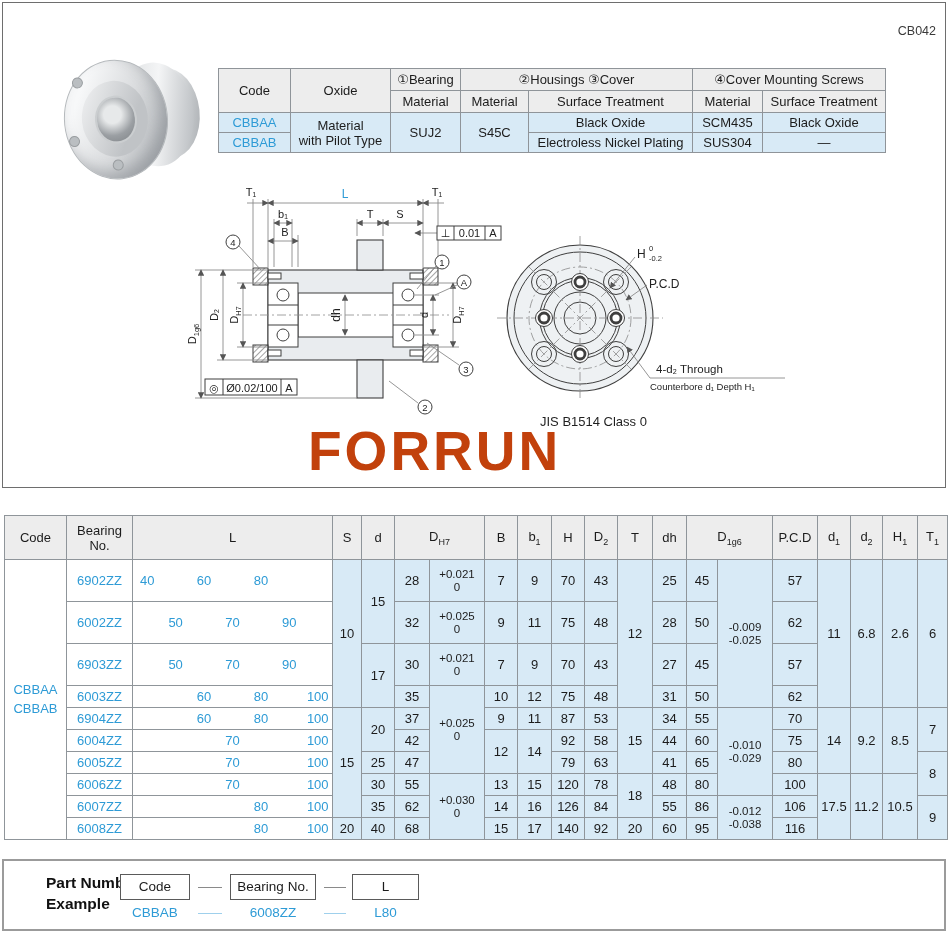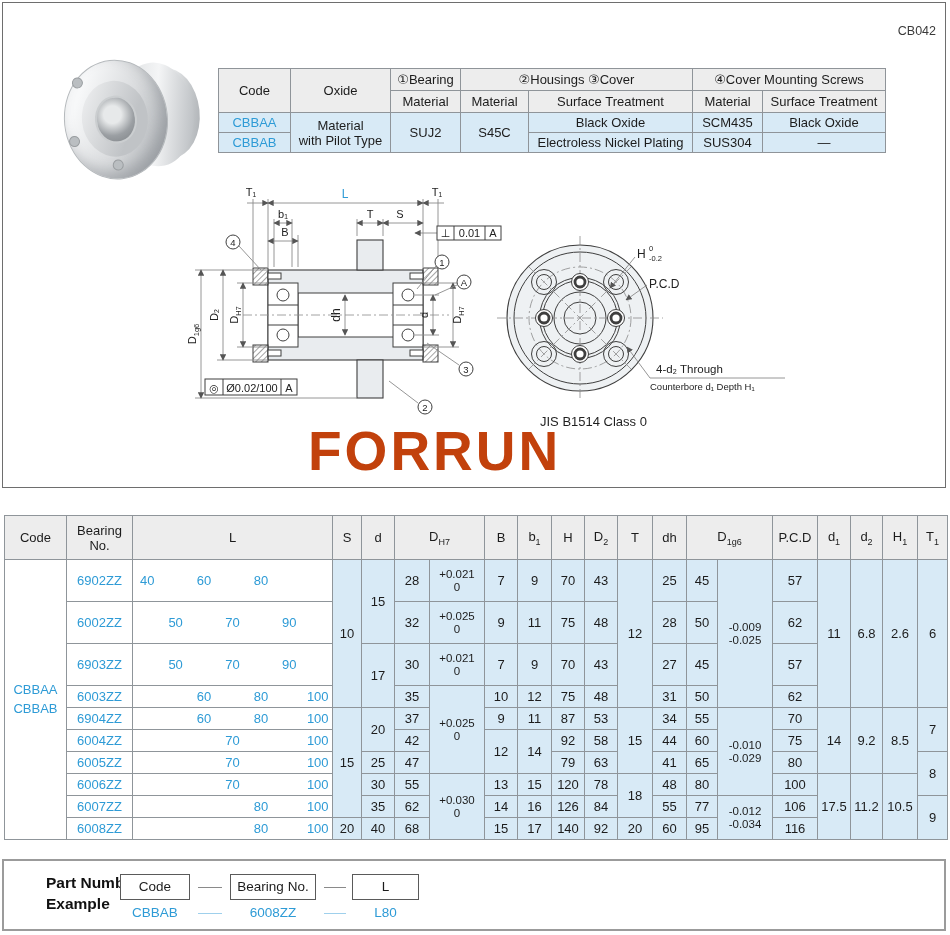--- a/index.html
+++ b/index.html
@@ -590,24 +590,24 @@
               <span>100</span>
             </div>
           </td>
           <td class="c-dim">35</td>
           <td class="c-dim">62</td>
           <td class="c-dim">14</td>
           <td class="c-dim">16</td>
           <td class="c-dim">126</td>
           <td class="c-dim">84</td>
           <td class="c-dim">55</td>
-          <td class="c-dim">77</td>
+          <td class="c-dim">86</td>
           <td rowspan="2" class="c-dim c-tol">
             <div>-0.012</div>
-            <div>-0.034</div>
+            <div>-0.038</div>
           </td>
           <td class="c-dim">106</td>
           <td rowspan="2" class="c-dim">9</td>
         </tr>
         <tr class="short">
           <td class="c-blue">6008ZZ</td>
           <td class="c-l">
             <div class="lrow">
               <span></span>
               <span></span>

